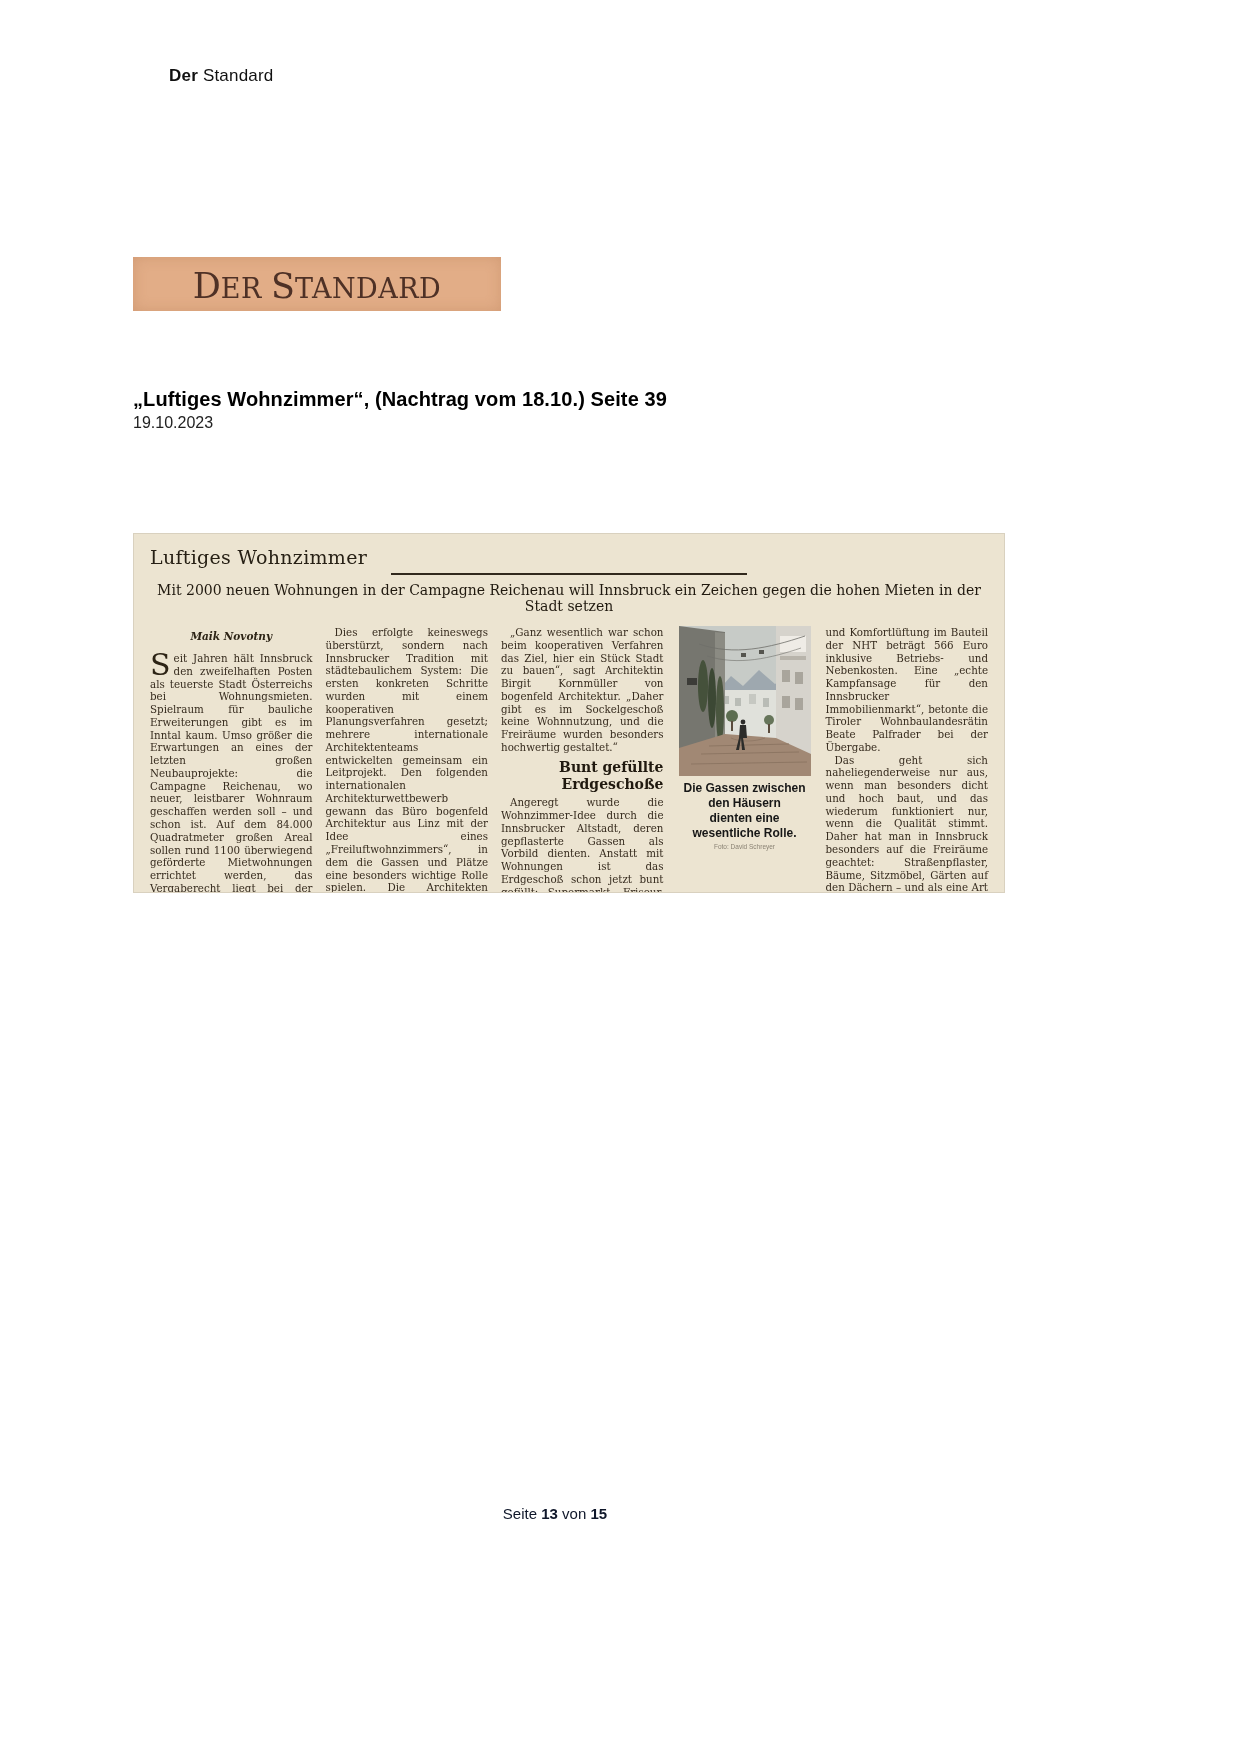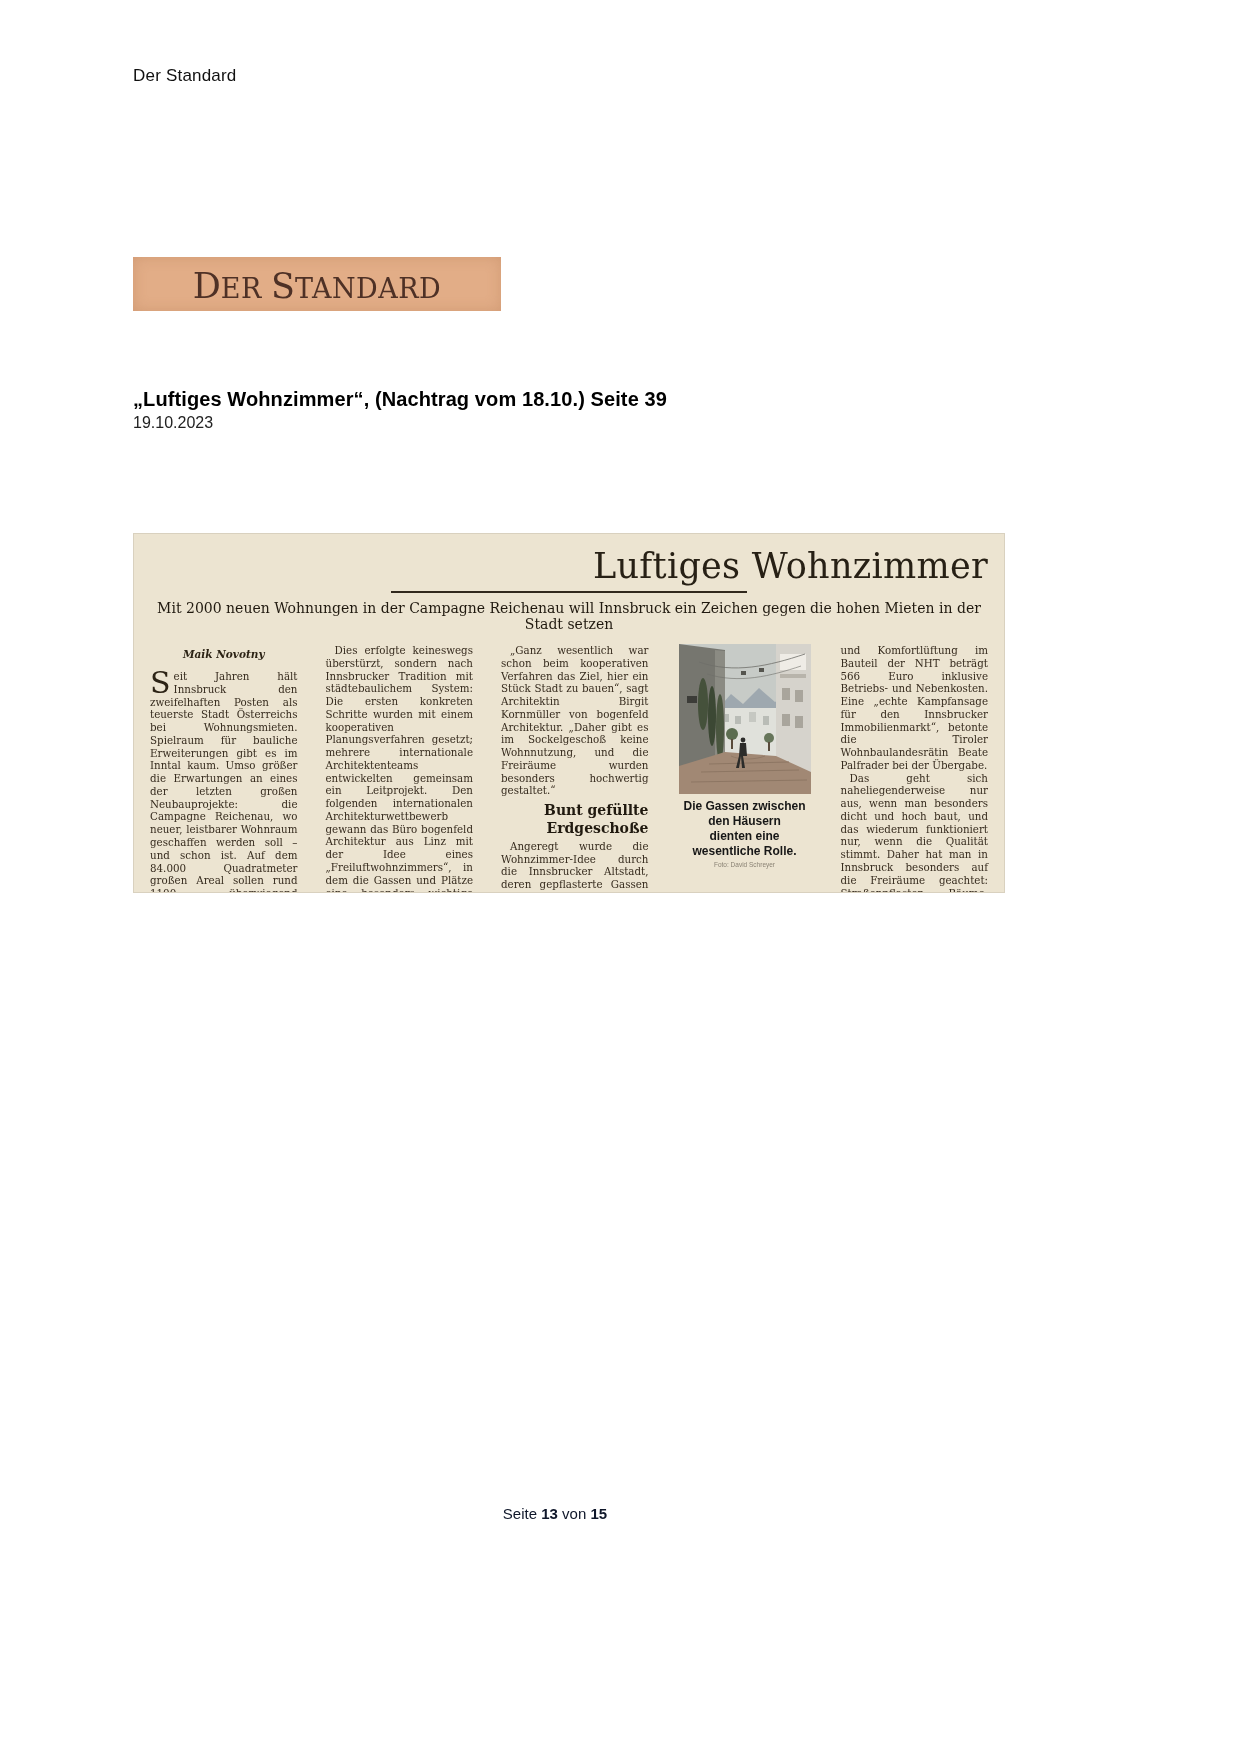--- a/index.html
+++ b/index.html
@@ -10,21 +10,21 @@
     position:relative;
     color:#1a1a1a;
   }
   .page { position:absolute; inset:0; }
 
   
   .doc-header {
     position:absolute; left:133px; top:66px;
     font-size:17px; letter-spacing:0.2px; color:#111;
   }
-  .doc-header .b { font-weight:normal; }
+  .doc-header .b { font-weight:bold;margin-left:36px; }
 
   
   .logo {
     position:absolute; left:133px; top:257px;
     width:368px; height:54px;
     background:#e2ad87;
     overflow:hidden;
     display:flex; align-items:center; justify-content:center;
     box-shadow:inset 0 0 14px rgba(160,100,60,0.25);
   }
@@ -56,37 +56,37 @@
     background:#ece4d1;
     border:1px solid #d9d1bf;
     box-sizing:border-box;
     padding:10px 16px 8px 16px;
     font-family:"DejaVu Serif", serif;
     color:#362b1e;
     overflow:hidden;
   }
   .clip-title {
     margin:2px 0 0 0;
-    text-align:right;
-    font-size:35px; font-weight:500;
+    text-align:left;
+    font-size:19px; font-weight:500;
     font-family:"DejaVu Serif", serif;
     color:#2720156; color:#272015;
     letter-spacing:0.3px;
   }
   .clip-rule {
     width:356px; height:2px; background:#31281c;
     margin:5px auto 7px auto;
   }
   .clip-subtitle {
     text-align:center;
     font-size:14px; color:#20190f;
     margin:0 6px;
   }
   .columns {
-    display:flex; gap:28px;
+    display:flex; gap:13px;
     margin-top:12px;
     font-size:10.3px; line-height:1.24;
     text-align:justify;
   }
   .col { flex:1 1 0; min-width:0; }
   .photo-col { flex:0 0 136px; text-align:center; }
   .byline {
     text-align:center; font-style:italic; font-weight:bold;
     font-size:10.5px; margin:4px 0 9px 0; color:#2c2315;
   }

